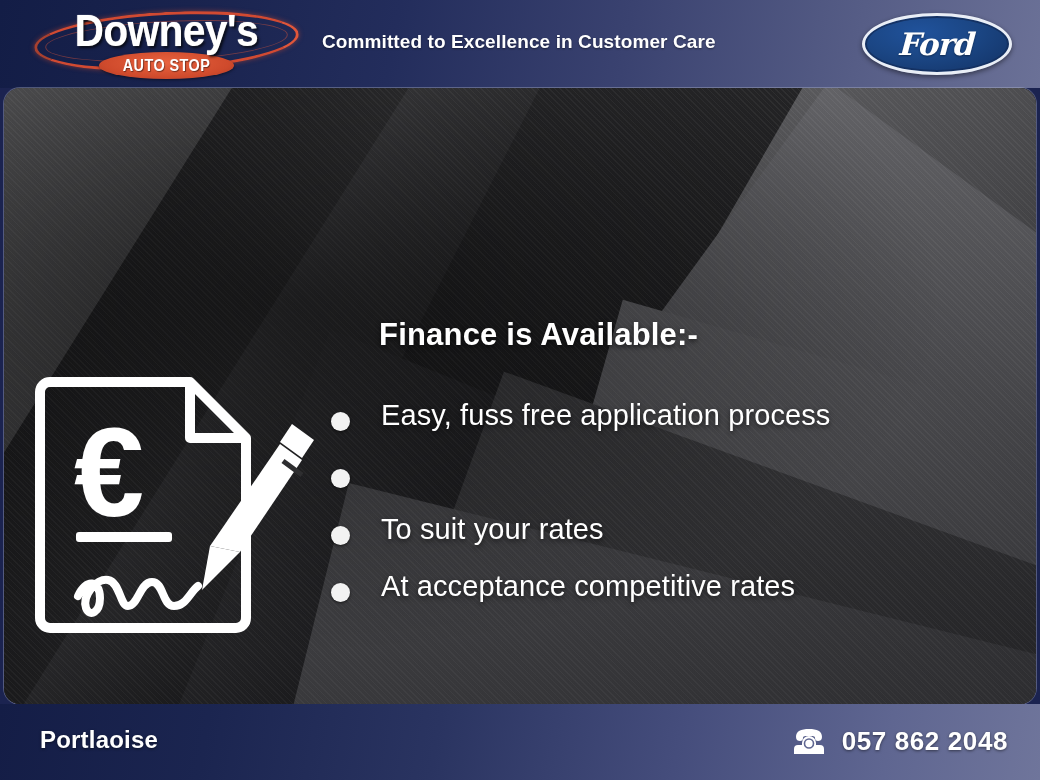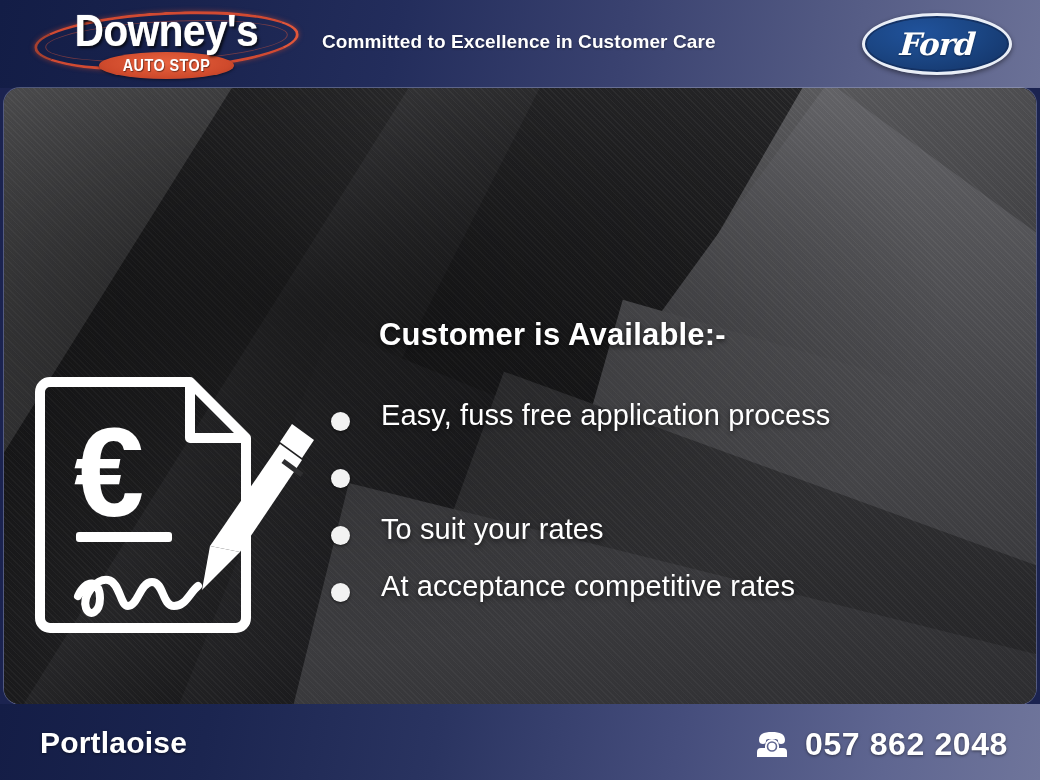--- a/index.html
+++ b/index.html
@@ -172,31 +172,31 @@
 
   
   .footer {
     position:absolute; left:0; top:704px; width:1040px; height:76px;
     background:linear-gradient(100deg,
         #141d46 0%, #1b2550 20%, #2a3461 42%,
         #454d7c 65%, #5f6691 85%, #6f759b 100%);
   }
   .branch {
     position:absolute; left:40px; top:22px;
-    font-size:30px; font-weight:bold; color:#ffffff;
+    font-size:24px; font-weight:bold; color:#ffffff;
     letter-spacing:.2px;
     text-shadow:0 1px 3px rgba(0,0,0,.5);
   }
   .phone-wrap {
     position:absolute; right:32px; top:22px;
     display:flex; align-items:center; gap:16px;
   }
   .phone-icon { width:34px; height:28px; display:block; }
   .phone-num {
-    font-size:32px; font-weight:bold; color:#ffffff;
+    font-size:26px; font-weight:bold; color:#ffffff;
     letter-spacing:.6px;
     text-shadow:0 1px 3px rgba(0,0,0,.5);
   }
 </style>
 </head>
 <body>
 
 <div class="page">
 
   <div class="header">
@@ -246,21 +246,21 @@
                c12 2 12 26 20 26 c10 0 12 -24 24 -24 c12 0 10 24 22 24 c12 0 16 -14 24 -20" fill="none" stroke="#ffffff" stroke-width="8" stroke-linecap="round" stroke-linejoin="round"></path>
 
       <g>
         <path d="M258 60 l22 16 -12 18 -22 -16 z" fill="#ffffff"></path>
         <path d="M246 80 l22 16 -62 92 -30 -6 z" fill="#ffffff"></path>
         <path d="M176 182 l30 6 -38 38 z" fill="#ffffff"></path>
         <path d="M249 97 l19 14" stroke="#2e2e30" stroke-width="5" fill="none"></path>
       </g>
     </svg>
 
-    <div class="heading">Customer is Available:-</div>
+    <div class="heading">Finance is Available:-</div>
 
     <div class="bullets">
       <div class="bullet">
         <span class="dot"></span>
         <span class="txt">Easy, fuss free application process</span>
       </div>
       <div class="bullet">
         <span class="dot"></span>
       </div>
       <div class="bullet">

